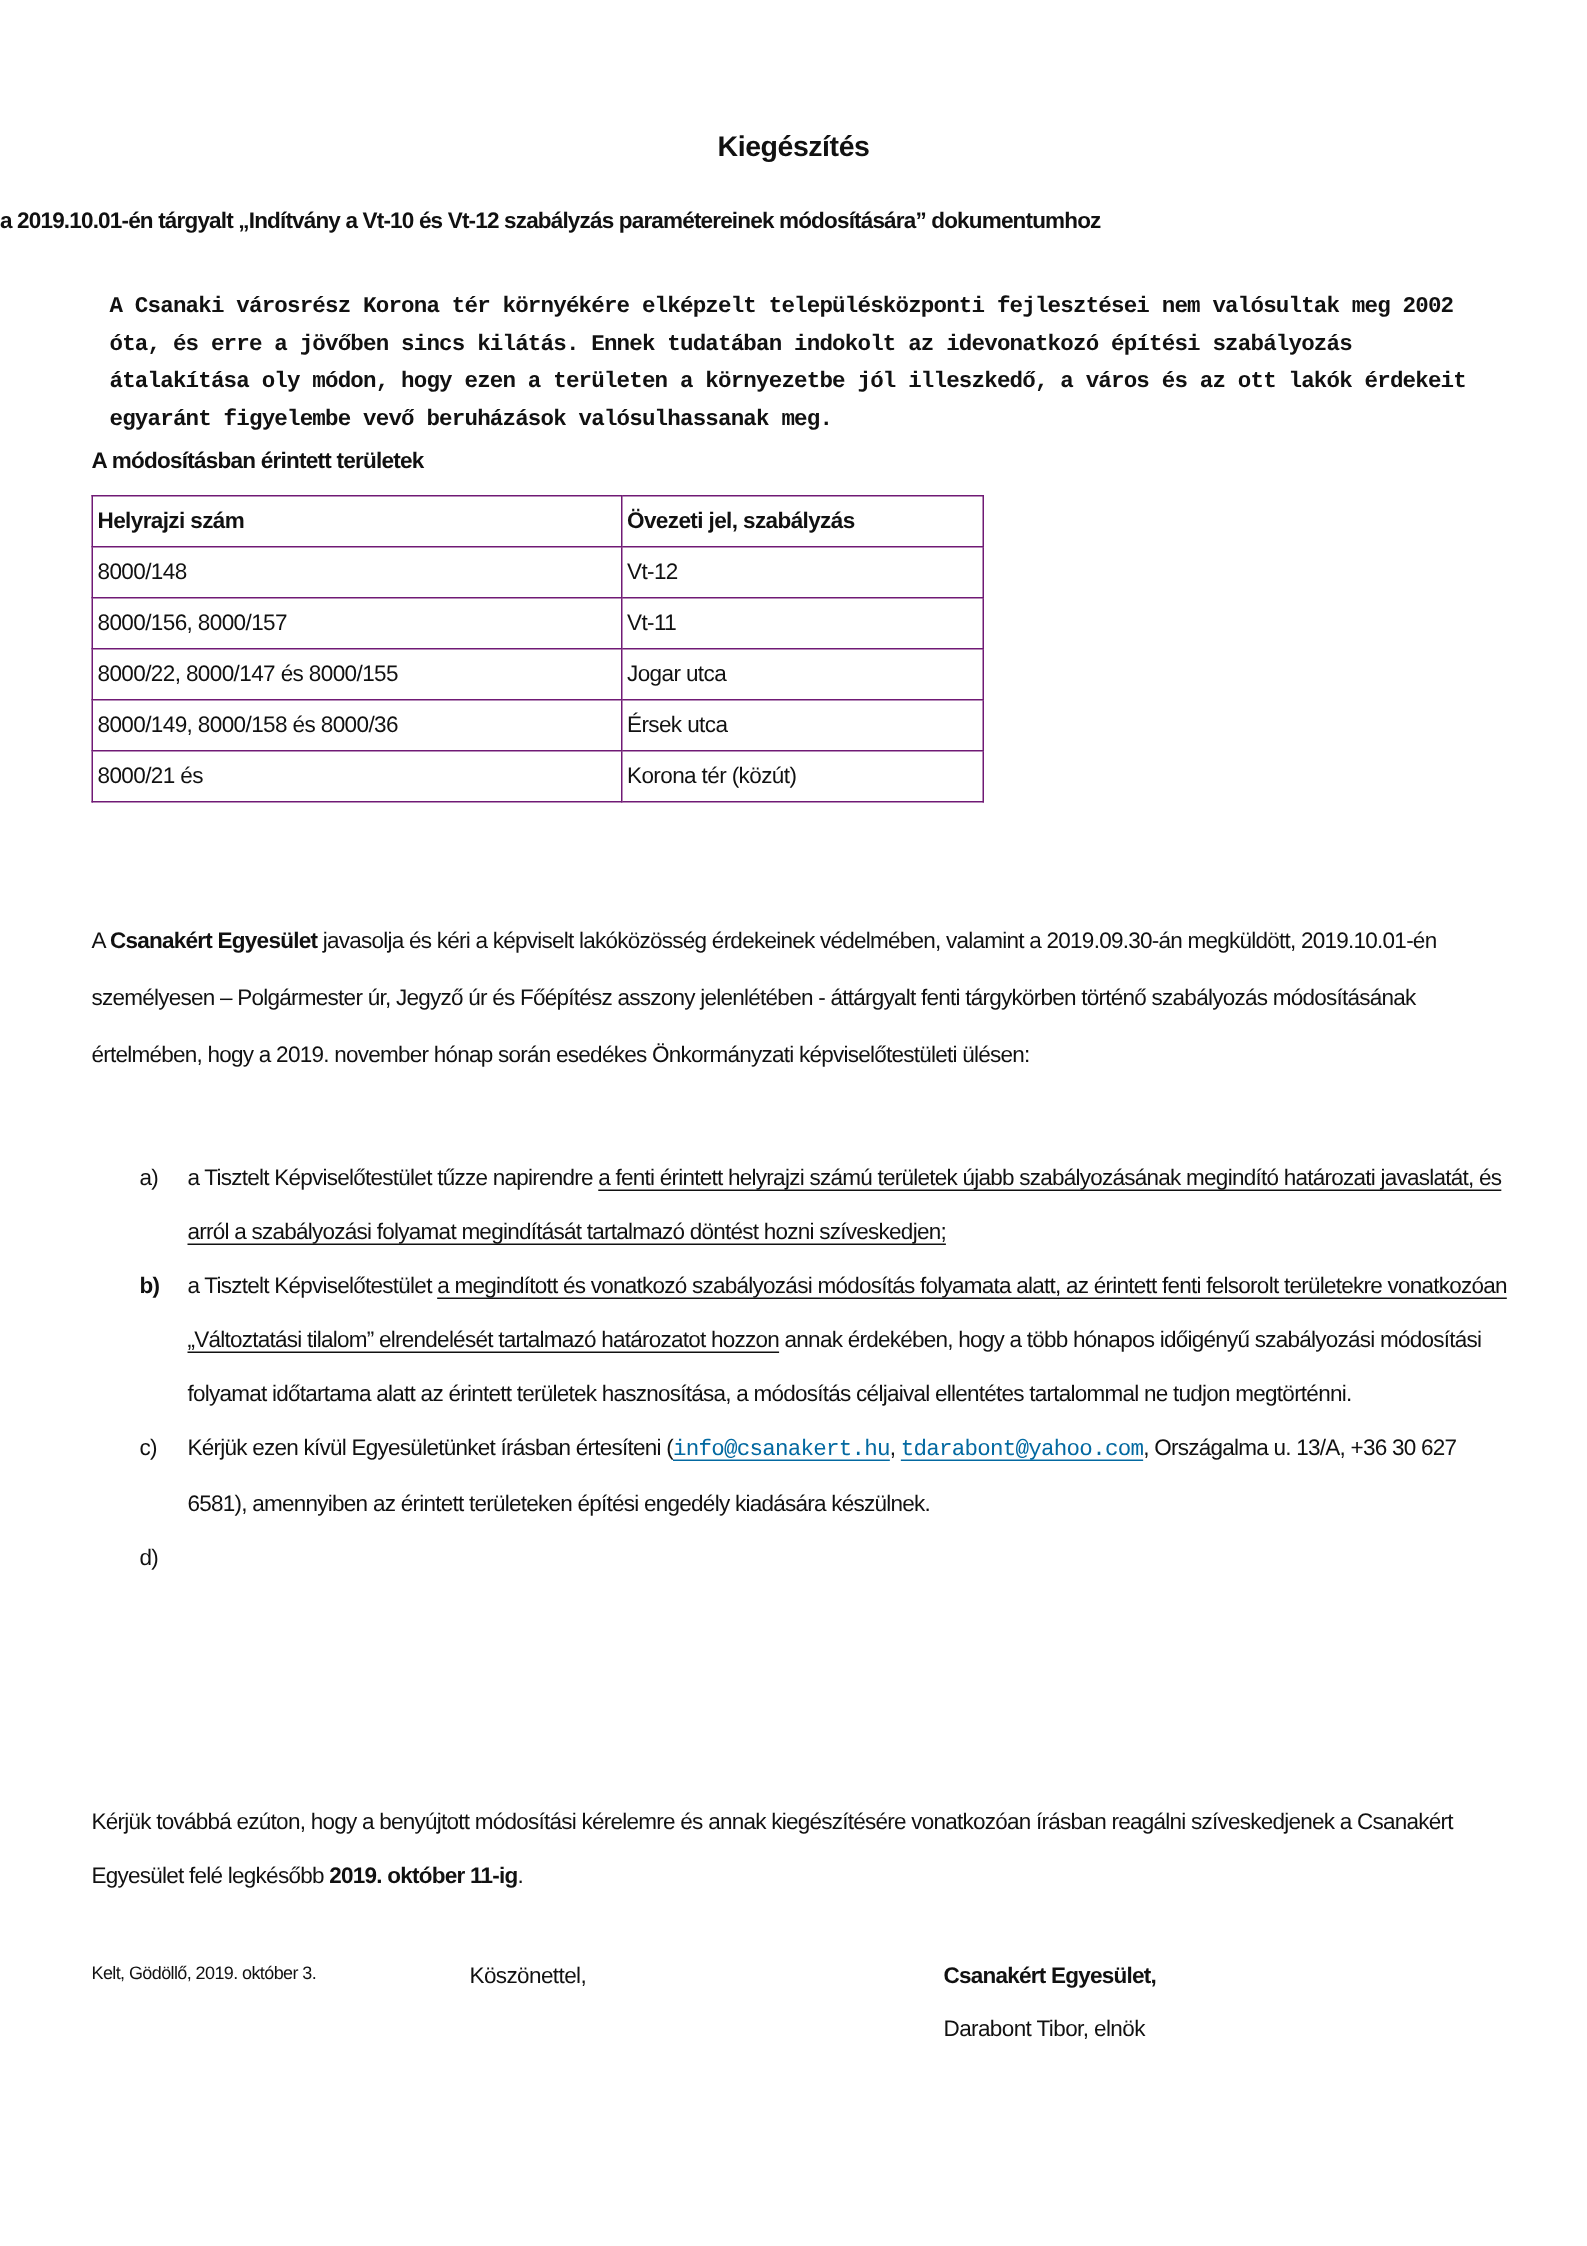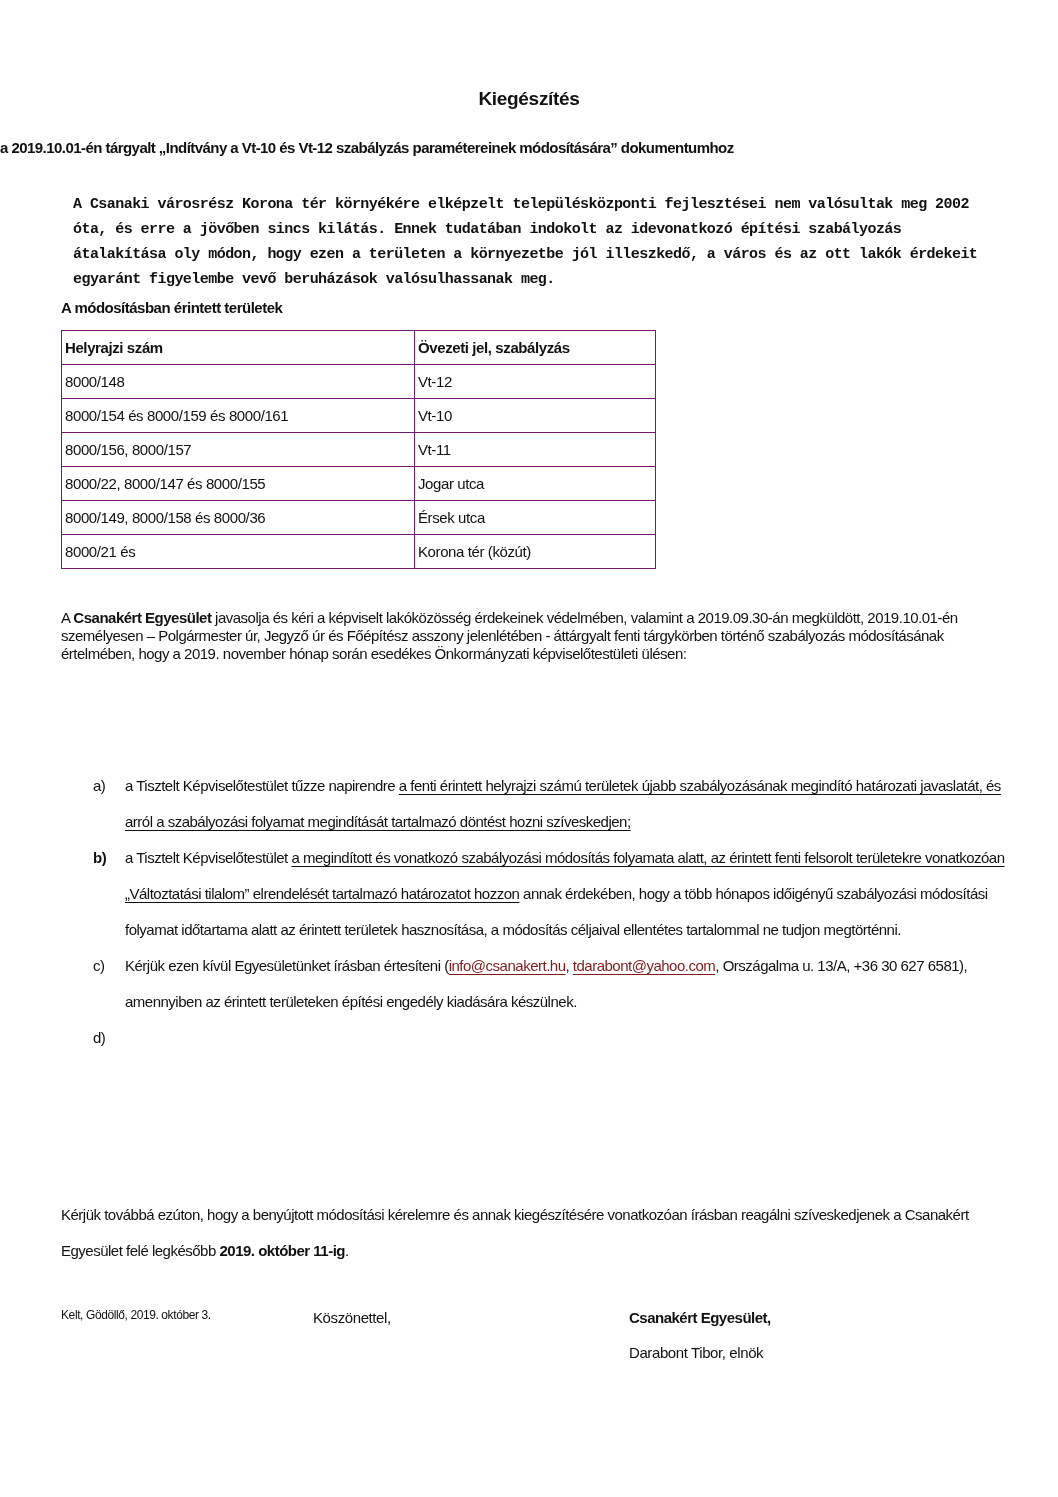--- a/index.html
+++ b/index.html
@@ -15,29 +15,29 @@
   .intro p { margin: 12px; font-family: Liberation Mono, monospace; }
   .section-heading { position: absolute; top: 299px; left: 61px; font-weight: bold;
                      font-size: 15px; letter-spacing: -0.5px; }
   table.parcels { position: absolute; top: 330px; left: 61px; width: 595px; border-collapse: collapse;
                   font-size: 15px; letter-spacing: -0.4px; }
   table.parcels td, table.parcels th { border: 1px solid #701a75; height: 33px; padding: 0 3px;
                   text-align: left; vertical-align: middle; font-weight: normal; }
   table.parcels th { font-weight: bold; }
   table.parcels .c1 { width: 346px; }
   .para2 { position: absolute; top: 609px; left: 61px; width: 945px; font-size: 15px;
-           line-height: 18px; letter-spacing: -0.5px; }
+           line-height: 38px; letter-spacing: -0.5px; }
   .para2 p { margin: 0; }
   .items { position: absolute; top: 768px; left: 93px; width: 912px; font-size: 15px;
            line-height: 36px; letter-spacing: -0.5px; }
   .item { position: relative; padding-left: 32px; }
   .item .marker { position: absolute; left: 0; top: 0; }
   .item.bold-marker .marker { font-weight: bold; }
   u { text-decoration: underline; text-underline-offset: 3px; }
-  a.link { color: #7f1d1d; text-decoration: underline; text-underline-offset: 3px; }
+  a.link { color: #0369a1; text-decoration: underline; text-underline-offset: 3px; font-family: Liberation Mono, monospace; }
   .closing { position: absolute; top: 1197px; left: 61px; width: 945px; font-size: 15px;
              line-height: 36px; letter-spacing: -0.5px; }
   .closing p { margin: 0; }
   .thanks { position: absolute; top: 1309px; left: 313px; font-size: 15px; letter-spacing: -0.4px; }
   .sig-org { position: absolute; top: 1309px; left: 629px; font-size: 15px; font-weight: bold; letter-spacing: -0.5px; }
   .sig-name { position: absolute; top: 1344px; left: 629px; font-size: 15px; letter-spacing: -0.4px; }
   .dated { position: absolute; top: 1308px; left: 61px; font-size: 12px; letter-spacing: -0.4px; }
 </style>
 </head>
 <body>
@@ -57,24 +57,20 @@
     <thead>
       <tr>
         <th class="c1">Helyrajzi szám</th>
         <th>Övezeti jel, szabályzás</th>
       </tr>
     </thead>
     <tbody>
       <tr>
         <td class="c1">8000/148</td>
         <td>Vt-12</td>
-      </tr>
-      <tr>
-        <td class="c1">8000/154 és 8000/159 és 8000/161</td>
-        <td>Vt-10</td>
       </tr>
       <tr>
         <td class="c1">8000/156, 8000/157</td>
         <td>Vt-11</td>
       </tr>
       <tr>
         <td class="c1">8000/22, 8000/147 és 8000/155</td>
         <td>Jogar utca</td>
       </tr>
       <tr>

